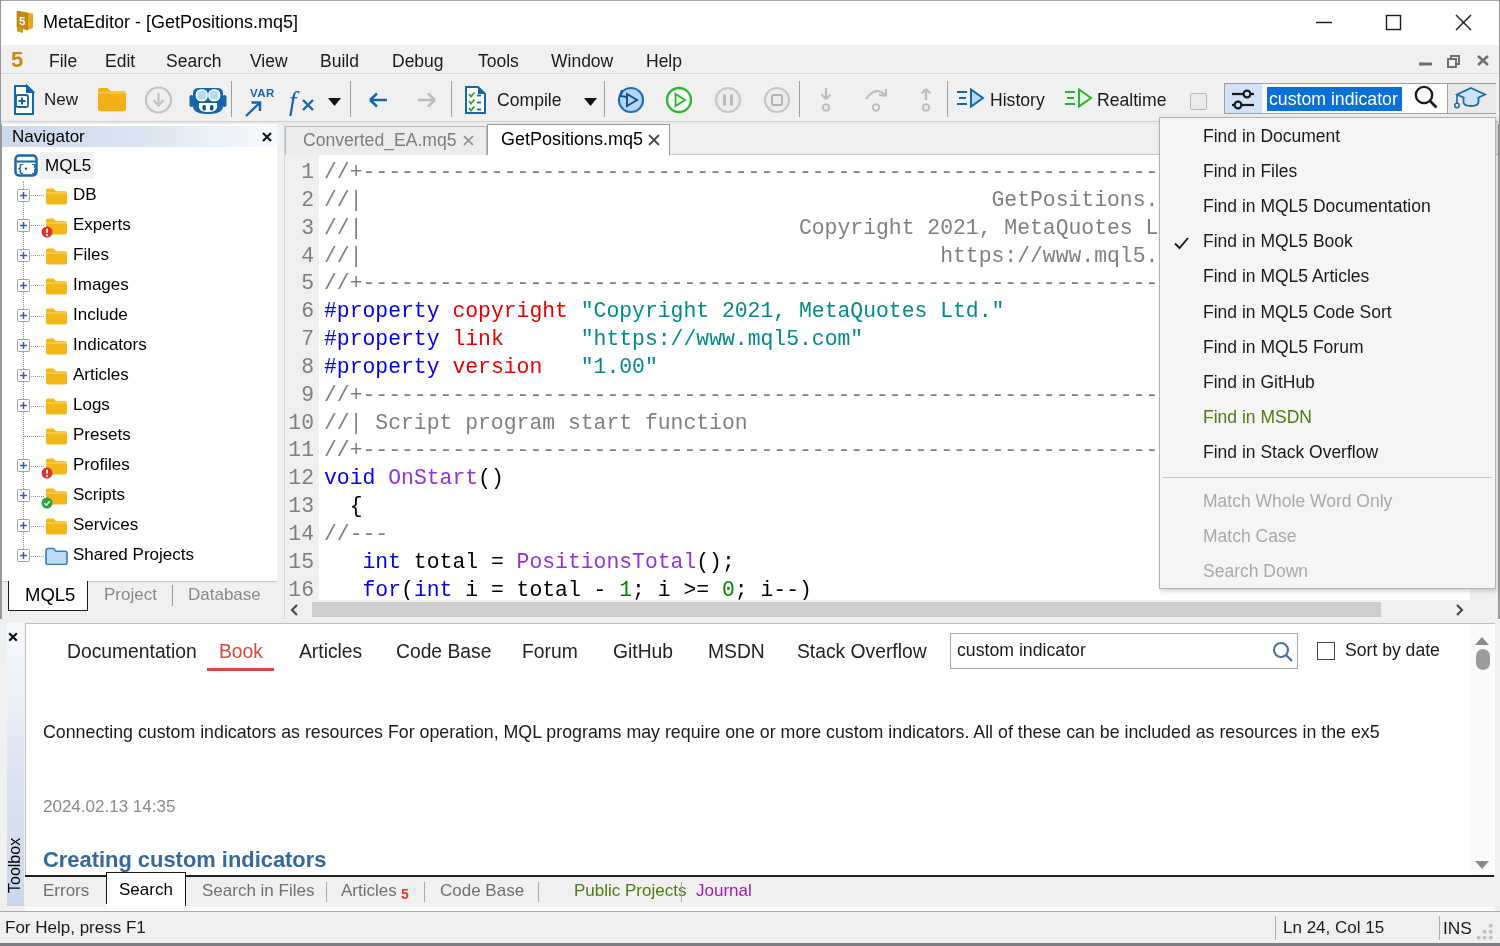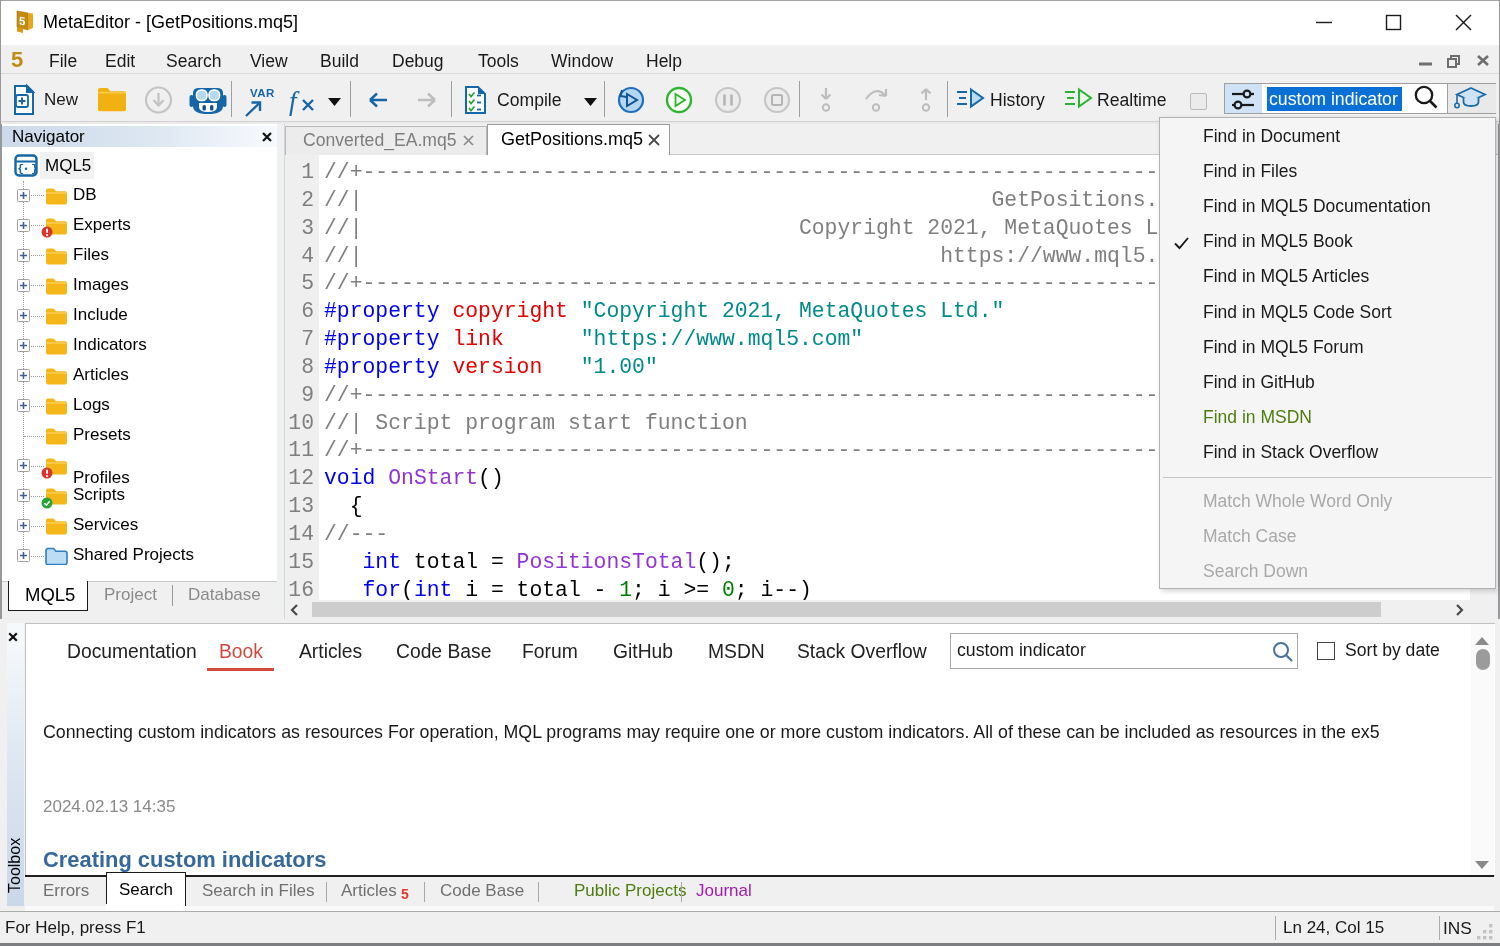--- a/index.html
+++ b/index.html
@@ -299,21 +299,21 @@
 </svg>
 <svg class="a" style="left:45px;top:457px;" width="23" height="18" viewBox="0 0 23 18">
 <path d="M1 3.5 a2 2 0 0 1 2-2 h5.5 l2.5 2.7 h9 a2 2 0 0 1 2 2 v9.3 a2 2 0 0 1 -2 2 h-17 a2 2 0 0 1 -2-2 z" fill="#f3b71a"></path>
 <path d="M1 6 h21" stroke="#facc52" stroke-width="1.6"></path>
 </svg>
 <svg class="a" style="left:41px;top:467px;" width="12" height="12" viewBox="0 0 12 12">
 <circle cx="6" cy="6" r="5.5" fill="#d9342b"></circle>
 <rect x="5.1" y="2.6" width="1.9" height="4.3" rx="0.9" fill="#fff"></rect>
 <circle cx="6" cy="9" r="1.1" fill="#fff"></circle>
 </svg>
-<div class="txt" style="left:73px;top:468px;font-size:17px;color:#000;">Profiles</div>
+<div class="txt" style="left:73px;top:455px;font-size:17px;color:#000;">Profiles</div>
 <div class="a" style="left:24px;top:496px;width:20px;height:1px;border-top:1px dotted #9a9a9a;"></div>
 <svg class="a" style="left:17px;top:489px;" width="13" height="13" viewBox="0 0 13 13">
 <rect x="0.5" y="0.5" width="12" height="12" rx="1" fill="#fdfdfd" stroke="#a2a2a2" stroke-width="1"></rect>
 <line x1="3" y1="6.5" x2="10" y2="6.5" stroke="#3e5c9e" stroke-width="1.5"></line>
 <line x1="6.5" y1="3" x2="6.5" y2="10" stroke="#3e5c9e" stroke-width="1.5"></line>
 </svg>
 <svg class="a" style="left:45px;top:487px;" width="23" height="18" viewBox="0 0 23 18">
 <path d="M1 3.5 a2 2 0 0 1 2-2 h5.5 l2.5 2.7 h9 a2 2 0 0 1 2 2 v9.3 a2 2 0 0 1 -2 2 h-17 a2 2 0 0 1 -2-2 z" fill="#f3b71a"></path>
 <path d="M1 6 h21" stroke="#facc52" stroke-width="1.6"></path>
 </svg>

